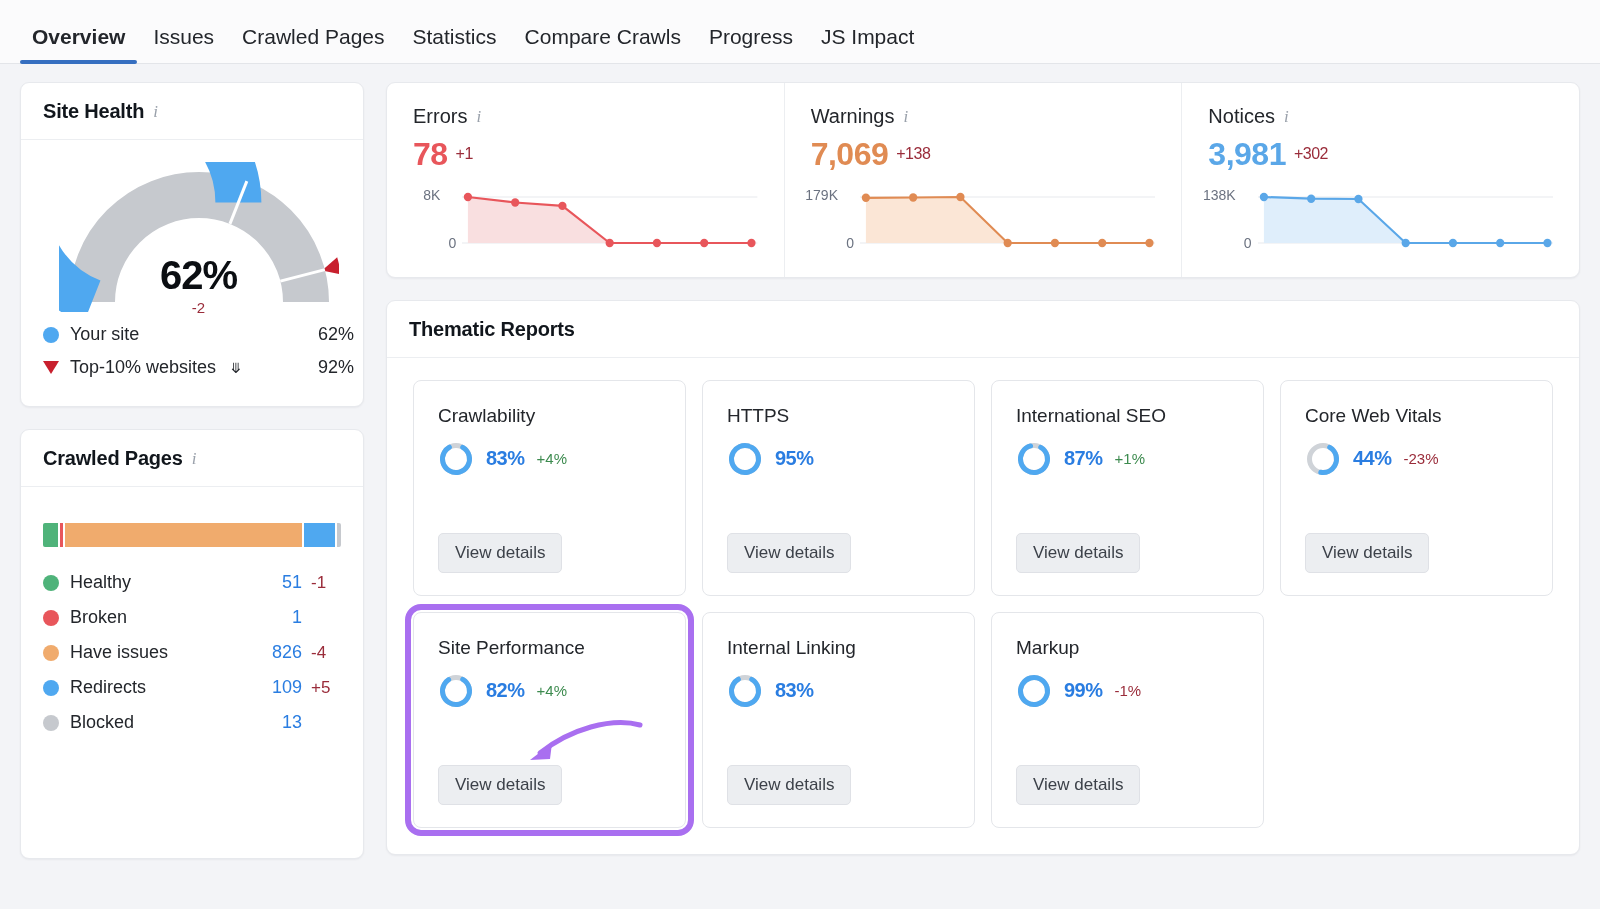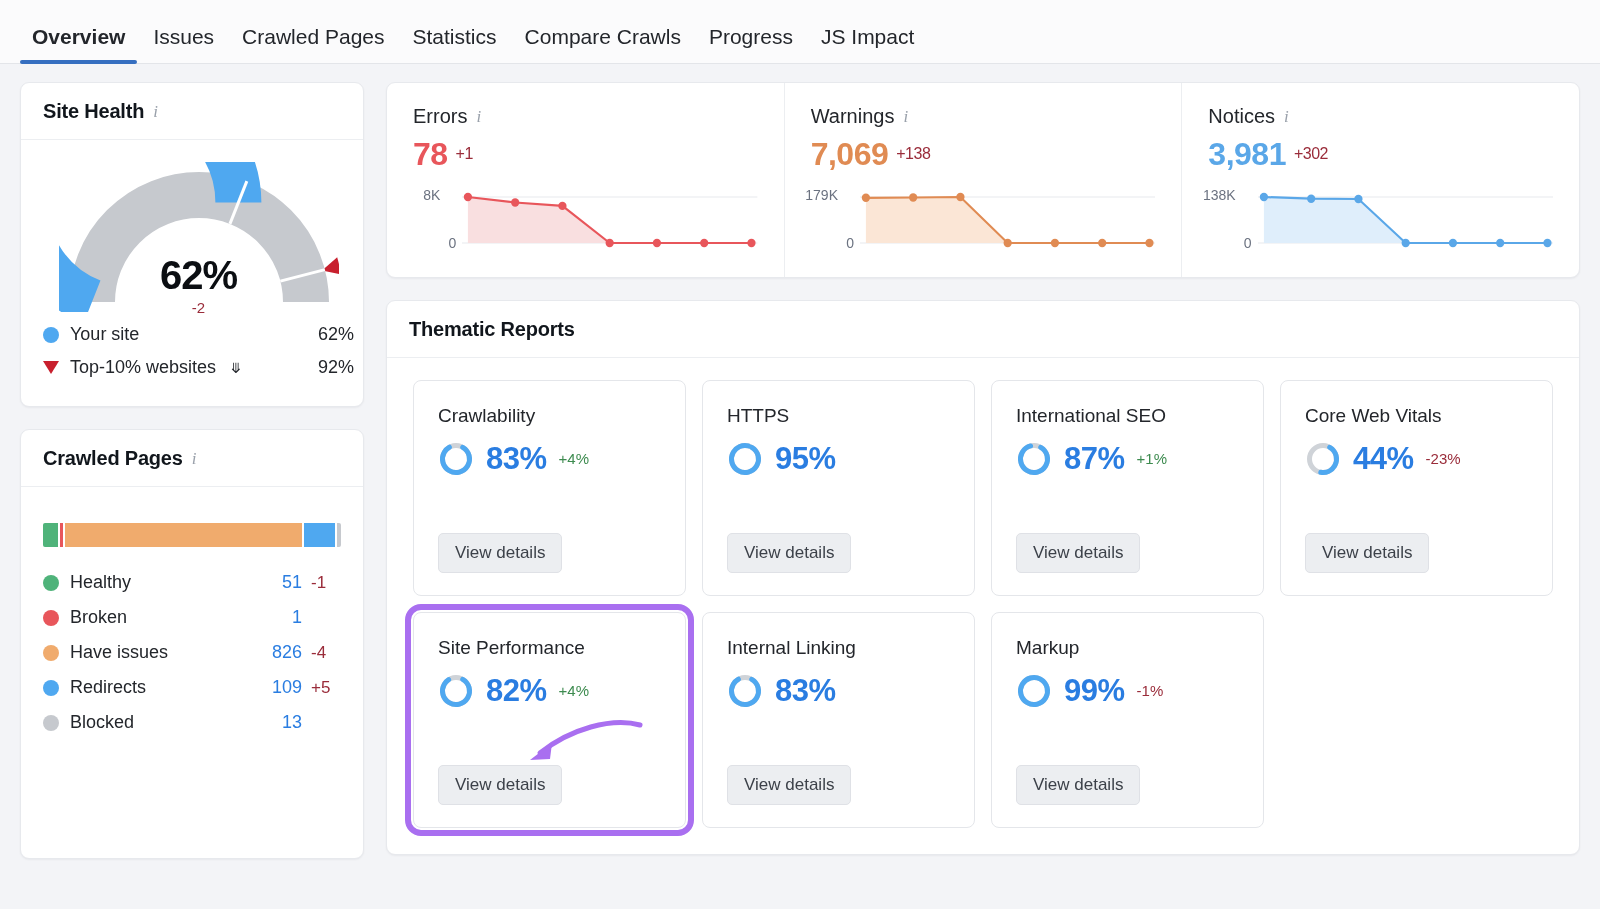--- a/index.html
+++ b/index.html
@@ -138,21 +138,21 @@
     border-radius: 8px;
     background: #fff;
     padding: 24px 24px 22px 24px;
     min-height: 216px;
     display: flex; flex-direction: column;
     position: relative;
   }
   .tr-card.highlight { outline: 6px solid #a96ff0; outline-offset: 2px; }
   .tr-name { font-size: 19px; color: #23262b; }
   .tr-score { display: flex; align-items: center; gap: 12px; margin-top: 14px; }
-  .tr-pct { font-size: 31px; font-weight: bold; color: #2a7de1; letter-spacing: -.5px; }
+  .tr-pct { font-size: 20px; font-weight: bold; color: #2a7de1; letter-spacing: -.5px; }
   .tr-pct-delta { font-size: 15px; }
   .pos { color: #3d8b4f; }
   .neg { color: #9a2c3a; }
   .tr-btn {
     margin-top: auto;
     align-self: flex-start;
     background: #eceef1;
     border: 1px solid #dfe1e6;
     border-radius: 5px;
     padding: 9px 16px;

